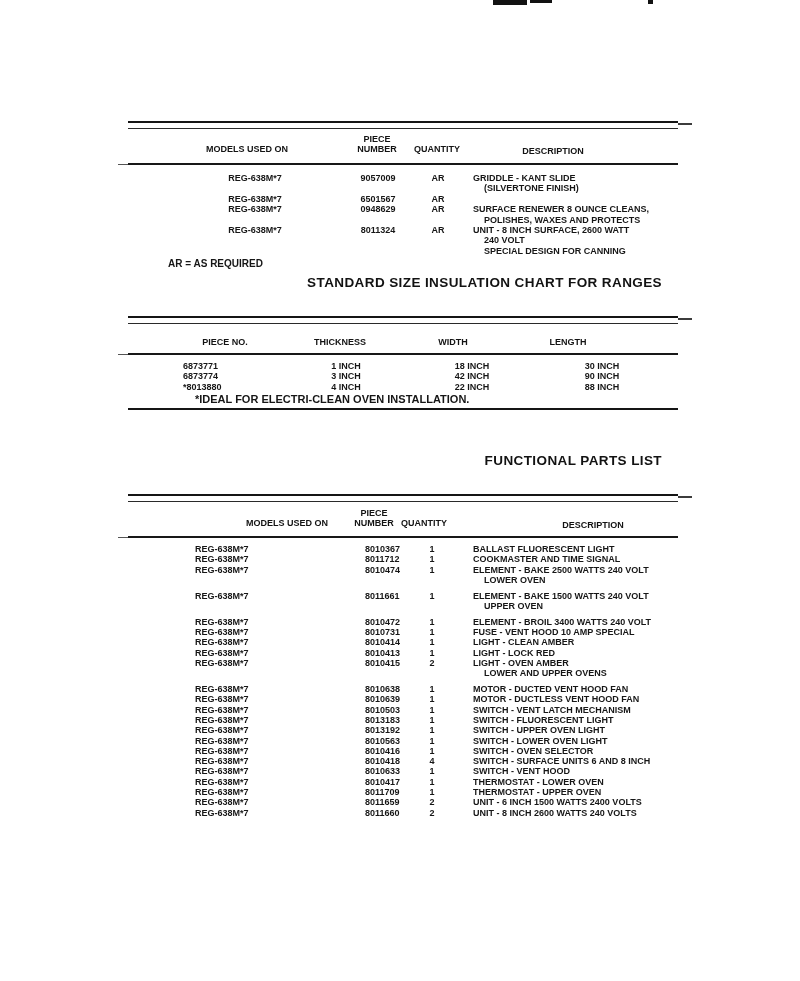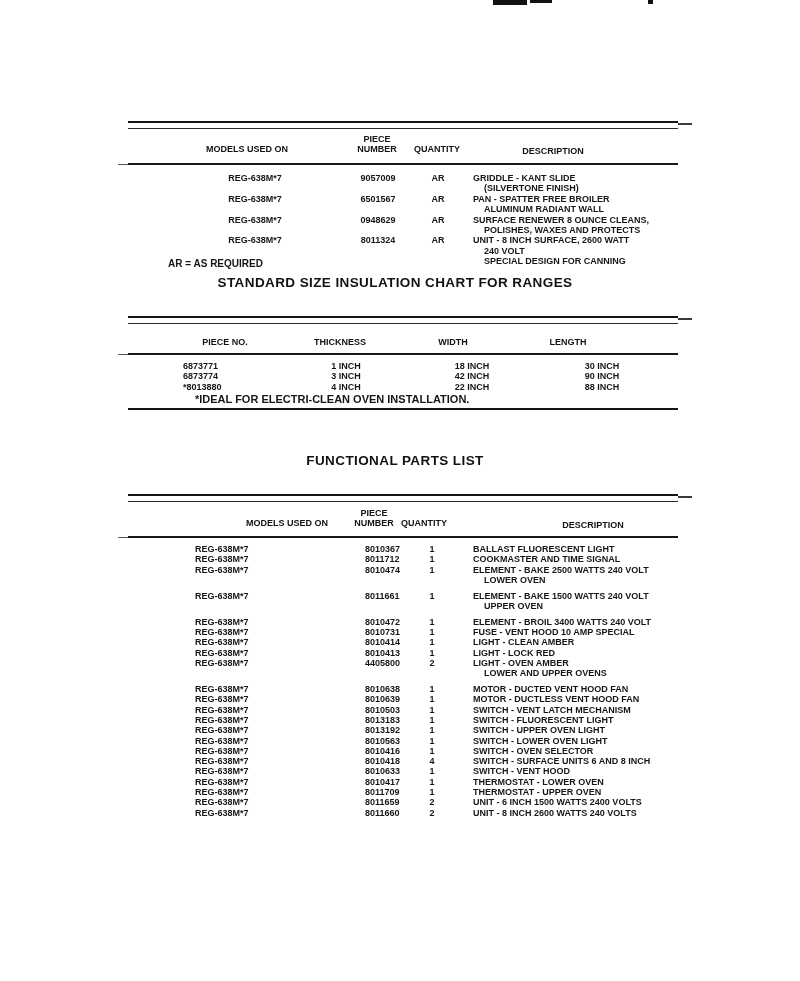--- a/index.html
+++ b/index.html
@@ -1,19 +1,19 @@
 <!DOCTYPE html>
 <html><head>
 <meta charset="utf-8">
 <style>
   html,body{margin:0;padding:0;background:#e8e8e8;}
   .page{position:relative;width:800px;height:981px;background:#ffffff;overflow:hidden;
         font-family:"Liberation Sans","DejaVu Sans",sans-serif;color:#161616;}
   .cut{position:absolute;background:#121212;}
-  .title{position:absolute;left:128px;width:534px;text-align:center;
+  .title{position:absolute;left:128px;width:534px;text-align:right;
          font-size:13.5px;font-weight:700;letter-spacing:.4px;color:#121212;}
   .tbl{position:absolute;left:128px;width:550px;}
   
   .rule2{height:5px;border-top:2px solid #151515;border-bottom:1px solid #2a2a2a;position:relative;}
   .rule2:after{content:"";position:absolute;right:-14px;top:0;width:14px;border-top:2px solid #3c3c3c;}
   .ruleh{border-top:2px solid #181818;position:relative;}
   .ruleh:after{content:"";position:absolute;left:-10px;top:-1px;width:10px;border-top:1px solid #555;}
   .rule1{border-top:2px solid #151515;}
   
   .hstrip{position:relative;height:34px;}
@@ -72,24 +72,20 @@
           <span class="c3">AR</span>
           <div class="c4">
             <div>GRIDDLE - KANT SLIDE</div>
             <div class="cont">(SILVERTONE FINISH)</div>
           </div>
         </div>
         <div class="prow">
           <span class="c1">REG-638M*7</span>
           <span class="c2">6501567</span>
           <span class="c3">AR</span>
-          <div class="c4">
-            <div>PAN - SPATTER FREE BROILER</div>
-            <div class="cont">ALUMINUM RADIANT WALL</div>
-          </div>
         </div>
         <div class="prow">
           <span class="c1">REG-638M*7</span>
           <span class="c2">0948629</span>
           <span class="c3">AR</span>
           <div class="c4">
             <div>SURFACE RENEWER 8 OUNCE CLEANS,</div>
             <div class="cont">POLISHES, WAXES AND PROTECTS</div>
           </div>
         </div>
@@ -217,21 +213,21 @@
         <div class="prow">
           <span class="c1">REG-638M*7</span>
           <span class="c2">8010413</span>
           <span class="c3">1</span>
           <div class="c4">
             <div>LIGHT - LOCK RED</div>
           </div>
         </div>
         <div class="prow">
           <span class="c1">REG-638M*7</span>
-          <span class="c2">4405800</span>
+          <span class="c2">8010415</span>
           <span class="c3">2</span>
           <div class="c4">
             <div>LIGHT - OVEN AMBER</div>
             <div class="cont">LOWER AND UPPER OVENS</div>
           </div>
         </div>
         <div class="prow gap">
           <span class="c1">REG-638M*7</span>
           <span class="c2">8010638</span>
           <span class="c3">1</span>

